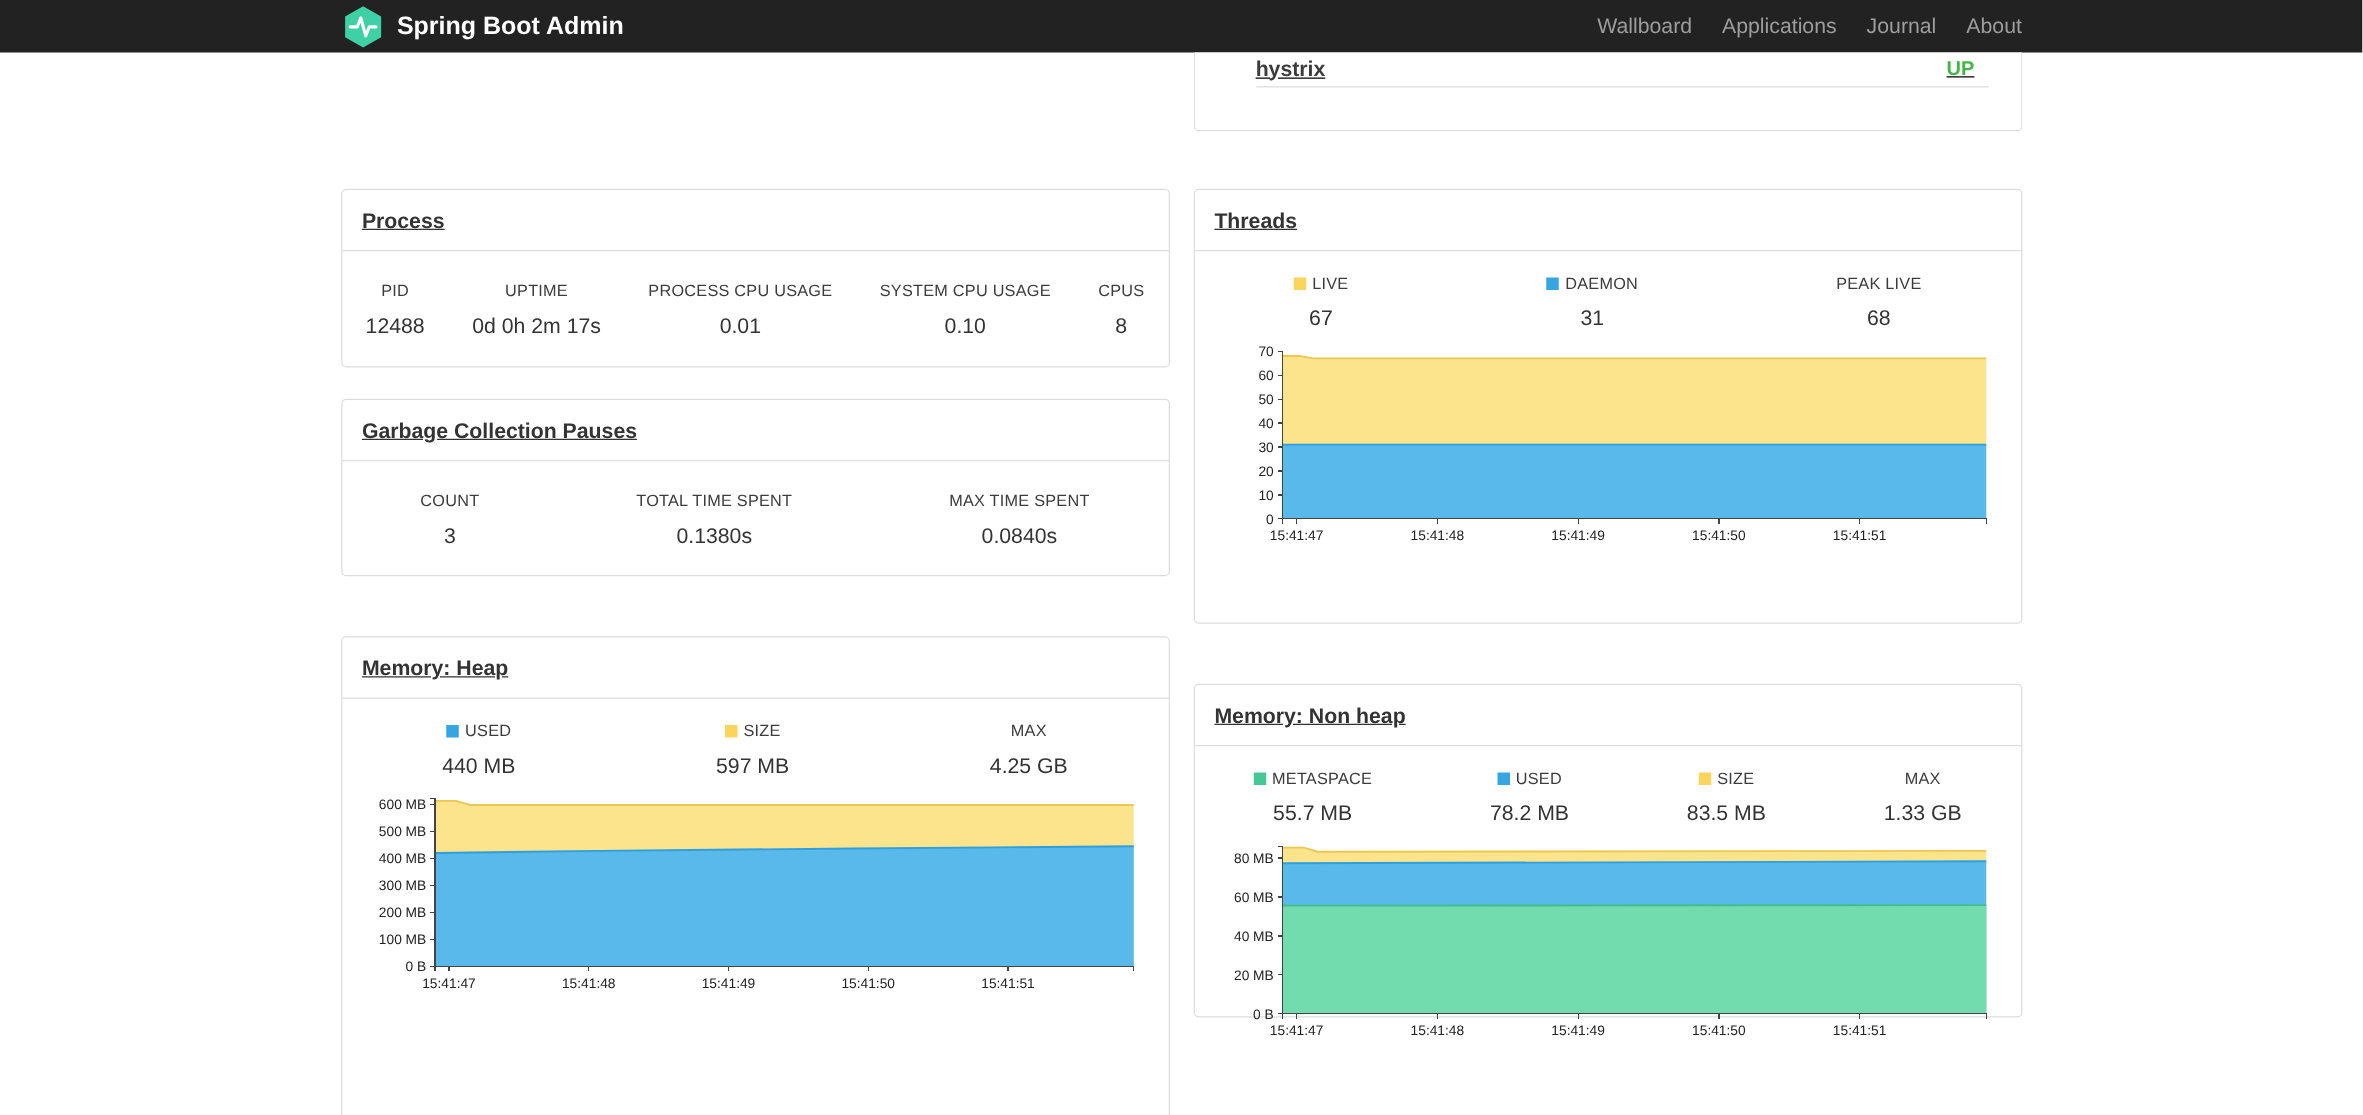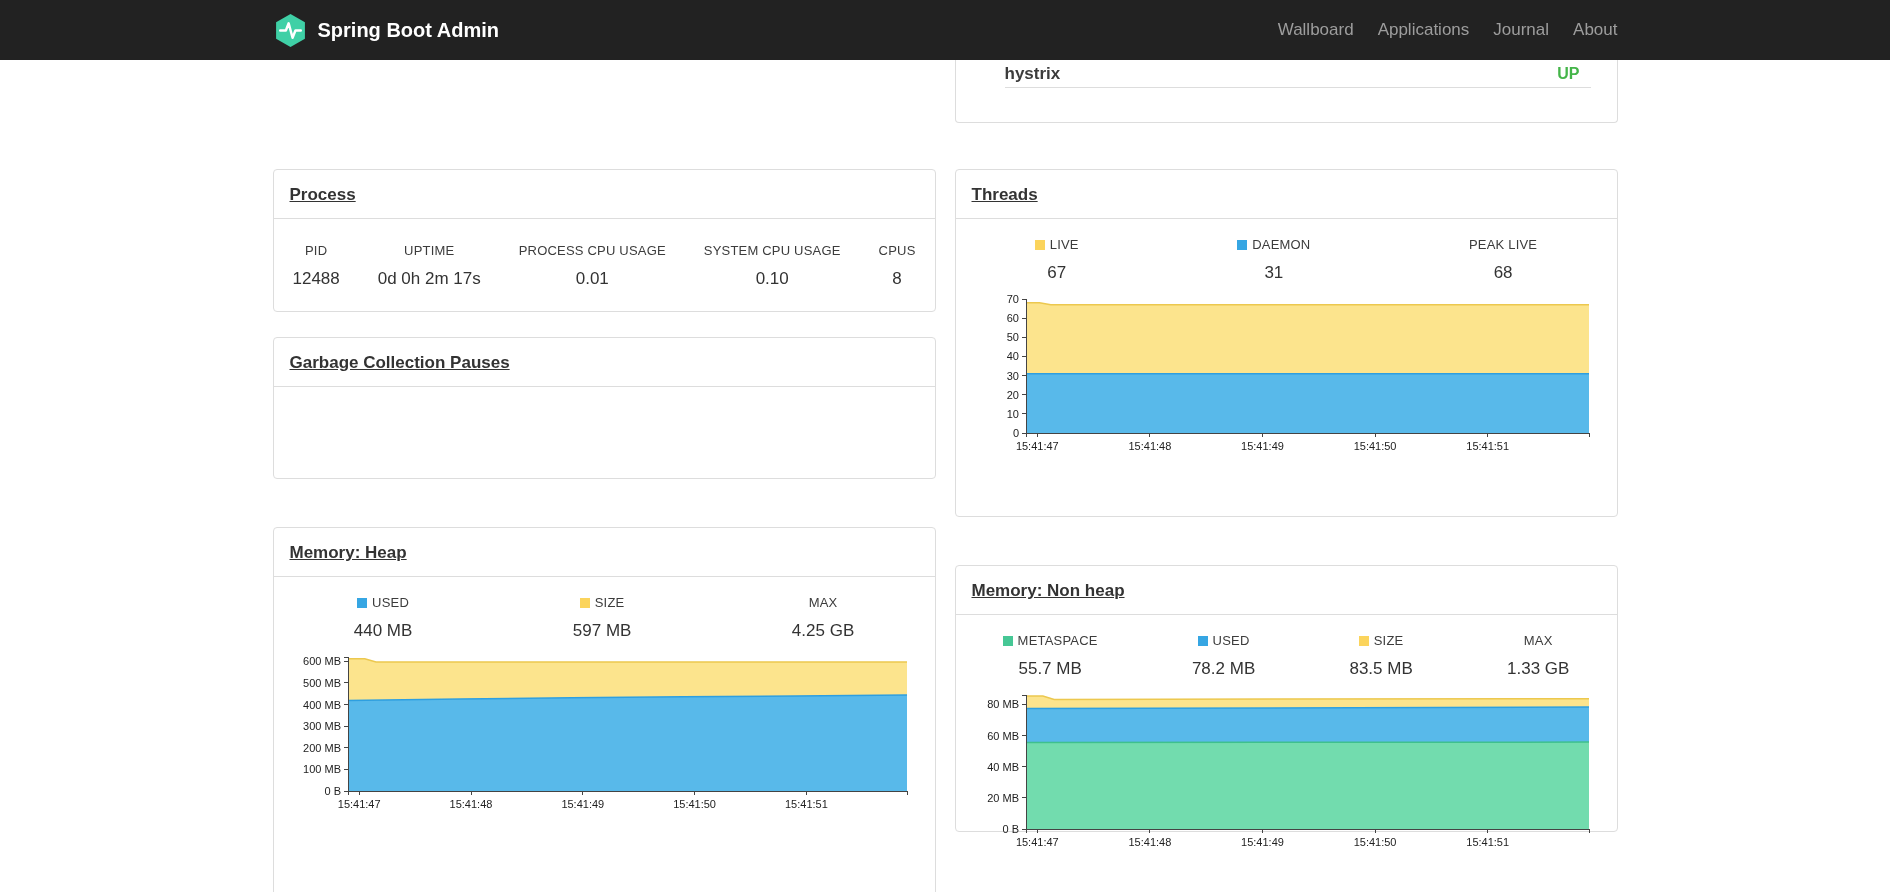--- a/index.html
+++ b/index.html
@@ -3,40 +3,41 @@
 <meta charset="utf-8">
 <style>
   * { box-sizing: border-box; margin: 0; padding: 0; }
   html, body {
     width: 1890px; height: 892px;
     background: #ffffff;
     font-family: "Liberation Sans", sans-serif;
     overflow: hidden;
   }
   
-  .navbar { height: 60px; background: #222222; }
+  .navbar { height: 42px; background: #222222; }
   .container { width: 1345px; margin: 0 auto; }
   .nav-inner { height: 100%; display: flex; align-items: center; justify-content: space-between; }
   .brand { display: flex; align-items: center; gap: 10px; color: #fff; font-size: 20px; font-weight: bold; text-decoration: none; cursor: pointer; }
   .nav-links { display: flex; gap: 24px; margin-left: 13px; }
   .nav-links a { color: #9d9d9d; font-size: 17px; text-decoration: none; cursor: pointer; }
   
   .content { display: flex; gap: 19px; }
   .col { width: 663px; display: flex; flex-direction: column; }
   .card { background: #fff; border: 1px solid #ddd; border-radius: 4px; }
   .card-header {
     padding: 15px 16px 13px; border-bottom: 1px solid #ddd;
     font-size: 17px; font-weight: bold; color: #333; text-decoration: underline;
   }
   
   .card-fragment { border-top: none; border-radius: 0 0 4px 4px; height: 63px; }
   .fragment-row {
     margin: 0 26px 0 49px; height: 28px;
     display: flex; justify-content: space-between; align-items: center;
     border-bottom: 1px solid #ddd;
+    text-decoration: underline;
   }
   .health-name { font-size: 17px; font-weight: bold; color: #3c3c3c; }
   .health-status { font-size: 16px; font-weight: bold; padding-right: 11px; }
   
   .stats { display: flex; justify-content: space-around; padding-top: 24px; align-items: center; }
   .legend-stats { padding-top: 18px; }
   .stat { text-align: center; }
   .stat-label {
     font-size: 13px; color: #3c3c3c; letter-spacing: .2px;
     display: flex; align-items: center; justify-content: center; gap: 5px;
@@ -99,20 +100,34 @@
         </div>
         <div class="stat">
           <div class="stat-label">CPUS</div>
           <div class="stat-value">8</div>
         </div>
       </div>
     </section>
 
     <section class="card gc-card">
       <header class="card-header">Garbage Collection Pauses</header>
+      <div class="stats">
+        <div class="stat">
+          <div class="stat-label">COUNT</div>
+          <div class="stat-value">3</div>
+        </div>
+        <div class="stat">
+          <div class="stat-label">TOTAL TIME SPENT</div>
+          <div class="stat-value">0.1380s</div>
+        </div>
+        <div class="stat">
+          <div class="stat-label">MAX TIME SPENT</div>
+          <div class="stat-value">0.0840s</div>
+        </div>
+      </div>
     </section>
 
     <section class="card heap-card">
       <header class="card-header">Memory: Heap</header>
       <div class="stats legend-stats">
         <div class="stat">
           <div class="stat-label">
             <span class="legend-sq" style="background-color: rgb(54, 166, 227);"></span>
             <span>USED</span>
           </div>

